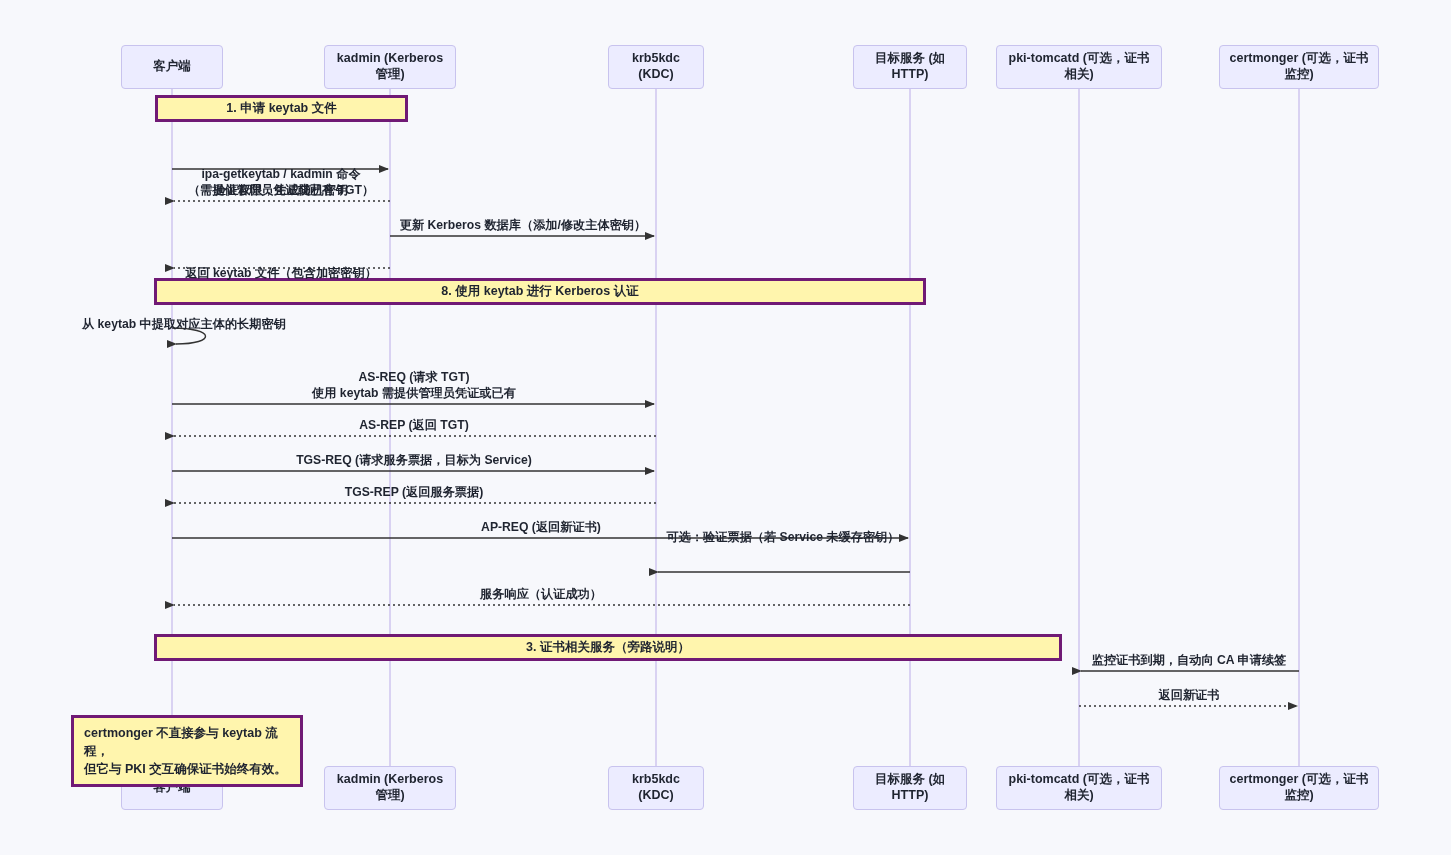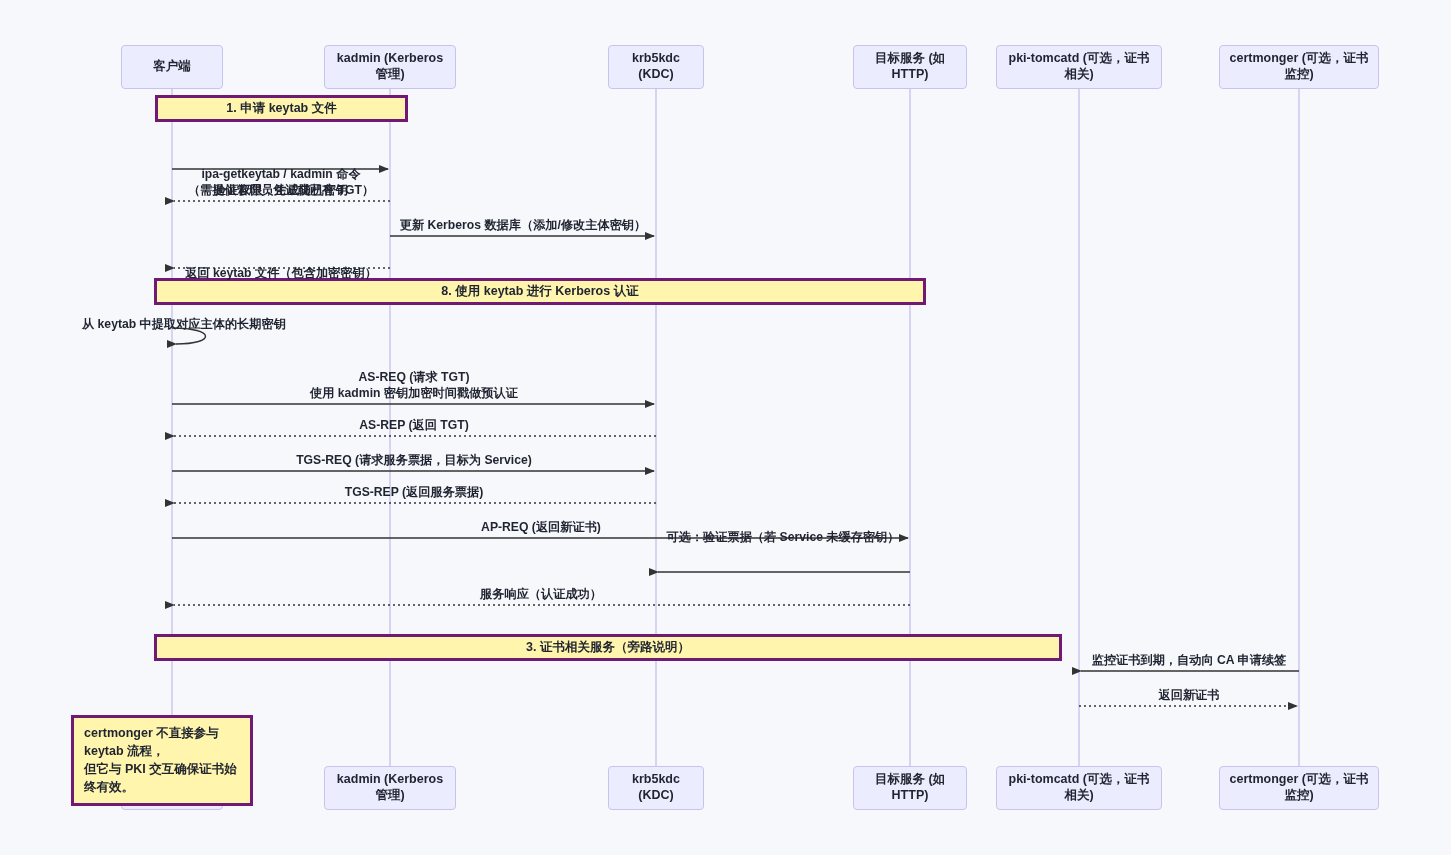--- a/index.html
+++ b/index.html
@@ -156,32 +156,32 @@
   <div id="notes">
       <div class="note-box" style="left: 155px; top: 95px; width: 253px; min-height: 24px;">
         <span>1. 申请 keytab 文件</span>
       </div>
       <div class="note-box" style="left: 154px; top: 278px; width: 772px; min-height: 25px;">
         <span>8. 使用 keytab 进行 Kerberos 认证</span>
       </div>
       <div class="note-box" style="left: 154px; top: 634px; width: 908px; min-height: 25px;">
         <span>3. 证书相关服务（旁路说明）</span>
       </div>
-      <div class="note-box left-note" style="left: 71px; top: 715px; width: 182px; min-height: 41px;"><span>certmonger 不直接参与 keytab 流程，
+      <div class="note-box left-note" style="left: 71px; top: 715px; width: 232px; min-height: 41px;"><span>certmonger 不直接参与 keytab 流程，
 但它与 PKI 交互确保证书始终有效。</span></div>
     </div>
   <div id="labels">
       <div class="msg-label" style="left: 281px; top: 134px; margin-top: 32px;">ipa-getkeytab / kadmin 命令
 （需提供管理员凭证或已有 TGT）</div>
       <div class="msg-label" style="left: 281px; top: 182px;">验证权限，生成随机密钥</div>
       <div class="msg-label" style="left: 523px; top: 217px;">更新 Kerberos 数据库（添加/修改主体密钥）</div>
       <div class="msg-label" style="left: 281px; top: 249px; margin-top: 16px;">返回 keytab 文件（包含加密密钥）</div>
       <div class="msg-label anchor-left" style="left: 82px; top: 316px;">从 keytab 中提取对应主体的长期密钥</div>
       <div class="msg-label" style="left: 414px; top: 369px;">AS-REQ (请求 TGT)
-使用 kadmin 密钥加密时间戳做预认证</div>
+使用 keytab 需提供管理员凭证或已有</div>
       <div class="msg-label" style="left: 414px; top: 417px;">AS-REP (返回 TGT)</div>
       <div class="msg-label" style="left: 414px; top: 452px;">TGS-REQ (请求服务票据，目标为 Service)</div>
       <div class="msg-label" style="left: 414px; top: 484px;">TGS-REP (返回服务票据)</div>
       <div class="msg-label" style="left: 541px; top: 519px;">AP-REQ (返回新证书)</div>
       <div class="msg-label" style="left: 783px; top: 529px;">可选：验证票据（若 Service 未缓存密钥）</div>
       <div class="msg-label" style="left: 541px; top: 586px;">服务响应（认证成功）</div>
       <div class="msg-label" style="left: 1189px; top: 652px;">监控证书到期，自动向 CA 申请续签</div>
       <div class="msg-label" style="left: 1189px; top: 687px;">返回新证书</div>
     </div>
 </div>

